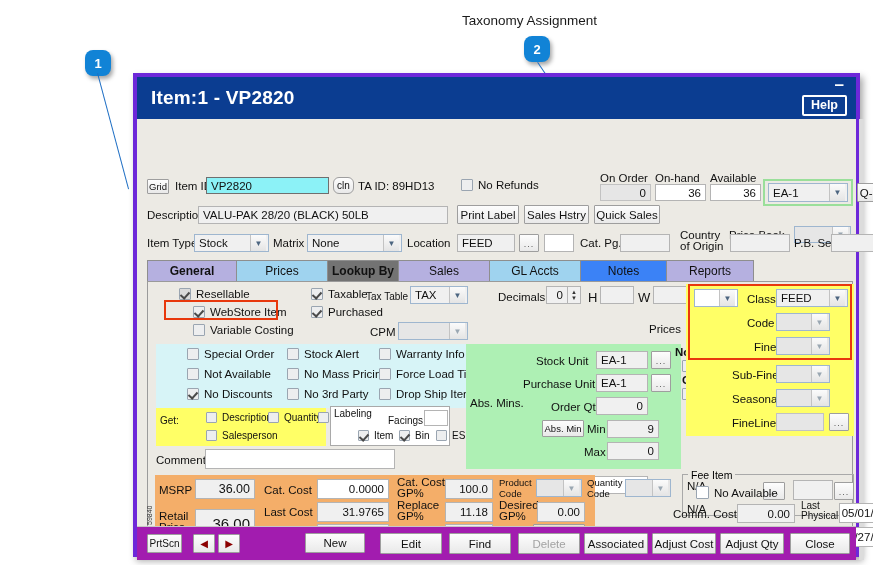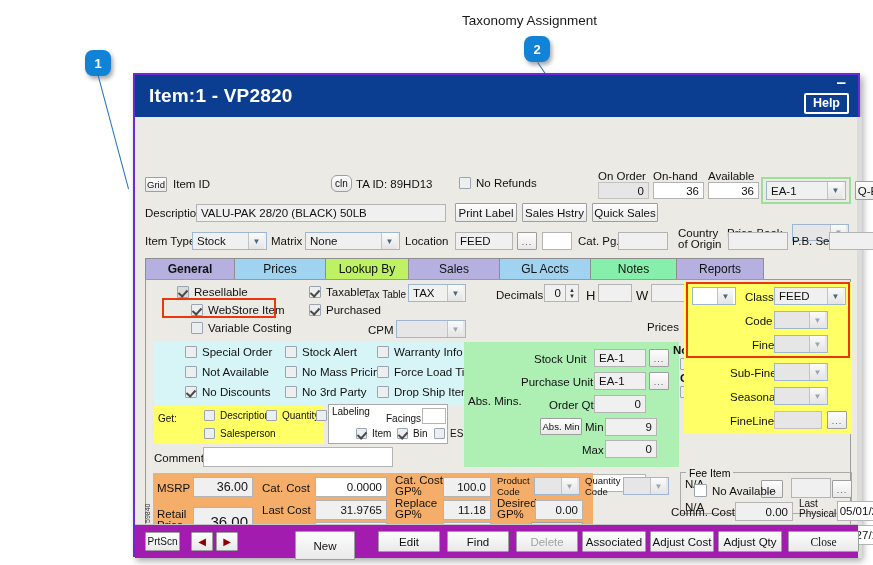--- a/index.html
+++ b/index.html
@@ -16,21 +16,21 @@
     position:absolute;width:26px;height:26px;border-radius:8px;
     background:#1183d6;color:#fff;font-size:13px;font-weight:bold;
     display:flex;align-items:center;justify-content:center;
     box-shadow:2px 3px 4px rgba(0,0,0,.35);
   }
   .leader{position:absolute;background:#1f6fc4;transform-origin:0 0;height:1px;}
 
   
   .win{
     position:absolute;left:133px;top:73px;width:727px;height:484px;
-    background:#eceae4;border:2px solid #6d28d9;
+    background:#eceae4;border:4px solid #6d28d9;
     box-shadow:3px 4px 7px rgba(0,0,0,.35);
     box-sizing:border-box;
   }
   .titlebar{
     height:42px;background:#0b3d91;position:relative;
     display:flex;align-items:center;
   }
   .titlebar .ttl{
     color:#fff;font-size:19px;font-weight:bold;margin-left:14px;letter-spacing:.2px;
   }
@@ -135,20 +135,21 @@
       <div class="ttl">Item:1 - VP2820</div>
       <div class="minbtn">–</div>
       <div class="helpbtn">Help</div>
     </div>
 
     <div class="body">
       <div class="scrollstrip"></div>
 
       <div class="btn" style="left:10px;top:60px;width:22px;height:15px;font-size:9.5px;">Grid</div>
       <div class="lbl" style="left:38px;top:61px;">Item ID</div>
+      <div class="fld" style="left:69px;top:58px;width:123px;height:17px;background:#8cf2f7;border-color:#6f6f6f;">VP2820</div>
       <div class="btn" style="left:196px;top:58px;width:21px;height:17px;font-size:10px;border-radius:6px;">cln</div>
       <div class="lbl" style="left:221px;top:61px;">TA ID: 89HD13</div>
       <div class="chk" style="left:301px;top:60px;">
         <span class="box"></span>
         <span>No Refunds</span>
       </div>
 
       <div class="lbl" style="left:463px;top:53px;">On Order</div>
       <div class="fld r dis" style="left:463px;top:65px;width:51px;height:17px;">0</div>
       <div class="lbl" style="left:518px;top:53px;">On-hand</div>
@@ -192,24 +193,24 @@
       <div class="lbl" style="left:543px;top:111px;width:50px;white-space:normal;line-height:11px;">
         <span>Country of Origin</span>
       </div>
       <div class="fld" style="left:593px;top:115px;width:60px;height:18px;"></div>
       <div class="lbl" style="left:657px;top:118px;">P.B. Seq.</div>
       <div class="fld" style="left:694px;top:115px;width:50px;height:18px;"></div>
 
       <div class="tabs">
         <div class="tab sel" style="width:90px;background:#b5b0e0;"><span>General</span></div>
         <div class="tab" style="width:92px;background:#9fd3ef;"><span>Prices</span></div>
-        <div class="tab" style="width:84px;background:#bef264;"><span>Lookup By</span></div>
+        <div class="tab" style="width:72px;background:#737373;font-weight:bold;"><span>Lookup By</span></div>
         <div class="tab" style="width:92px;background:#b5b0e0;"><span>Sales</span></div>
         <div class="tab" style="width:92px;background:#9fd3ef;"><span>GL Accts</span></div>
-        <div class="tab" style="width:87px;background:#86efac;text-align:center;"><span>Notes</span></div>
+        <div class="tab" style="width:87px;background:#3b82f6;text-align:center;"><span>Notes</span></div>
         <div class="tab" style="width:88px;background:#b5b0e0;"><span>Reports</span></div>
       </div>
 
       <div class="section">
 
         <div class="chk" style="left:8px;top:6px;">
           <span class="box on" style="background:#dadada;"></span>
           <span>Resellable</span>
         </div>
         <div class="chk" style="left:22px;top:24px;align-items:flex-end;">
@@ -475,25 +476,25 @@
       <div class="lbl" style="left:575px;top:412px;">Spiff</div>
       <div class="fld r" style="left:600px;top:408px;width:58px;height:19px;">0.00</div>
       <div class="lbl" style="left:663px;top:412px;font-size:10px;">Entered</div>
       <div class="fld w r" style="left:702px;top:408px;width:50px;height:20px;justify-content:center;">07/27/16</div>
 
       <div class="bot">
         <div class="btn" style="left:10px;top:7px;width:35px;height:19px;font-size:10px;">PrtScn</div>
         <div class="btn" style="left:56px;top:7px;width:22px;height:19px;color:#8b0000;font-size:10px;">◀</div>
         <div class="btn" style="left:81px;top:7px;width:22px;height:19px;color:#8b0000;font-size:10px;">▶</div>
 
-        <div class="btn" style="left:160px;top:6px;width:60px;height:29px;">New</div>
+        <div class="btn" style="left:168px;top:6px;width:60px;height:20px;">New</div>
         <div class="btn" style="left:243px;top:6px;width:62px;height:21px;">Edit</div>
         <div class="btn" style="left:312px;top:6px;width:62px;height:21px;">Find</div>
         <div class="btn dis" style="left:381px;top:6px;width:62px;height:21px;">Delete</div>
         <div class="btn" style="left:447px;top:6px;width:64px;height:21px;">Associated</div>
         <div class="btn" style="left:515px;top:6px;width:64px;height:21px;">Adjust Cost</div>
         <div class="btn" style="left:583px;top:6px;width:64px;height:21px;">Adjust Qty</div>
-        <div class="btn" style="left:653px;top:6px;width:71px;height:21px;font-family:Liberation Serif, serif;">Close</div>
+        <div class="btn" style="left:653px;top:6px;width:60px;height:21px;">Close</div>
       </div>
 
     </div>
   </div>
 </div>
 
 </body></html>

